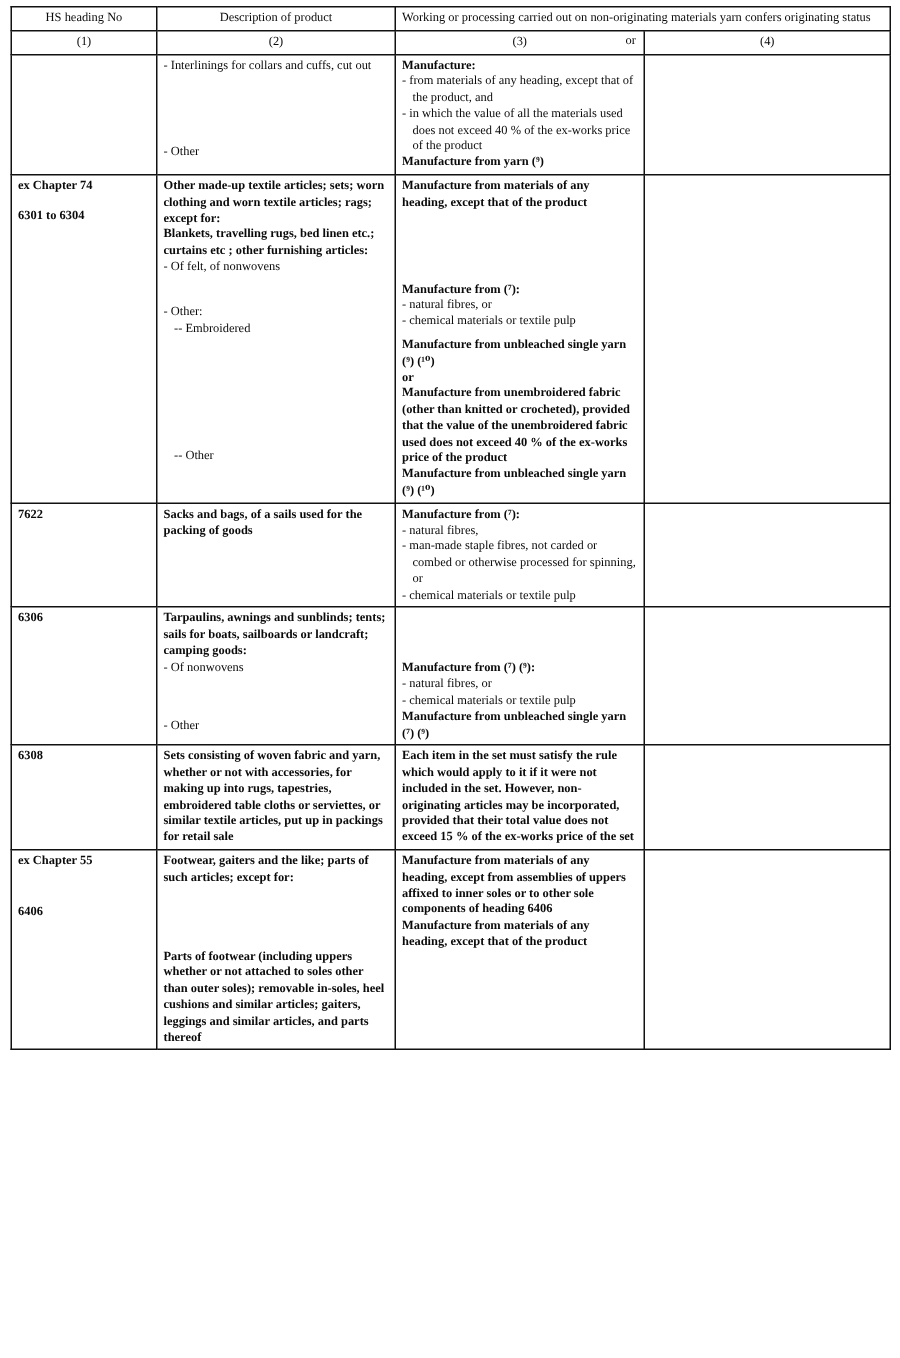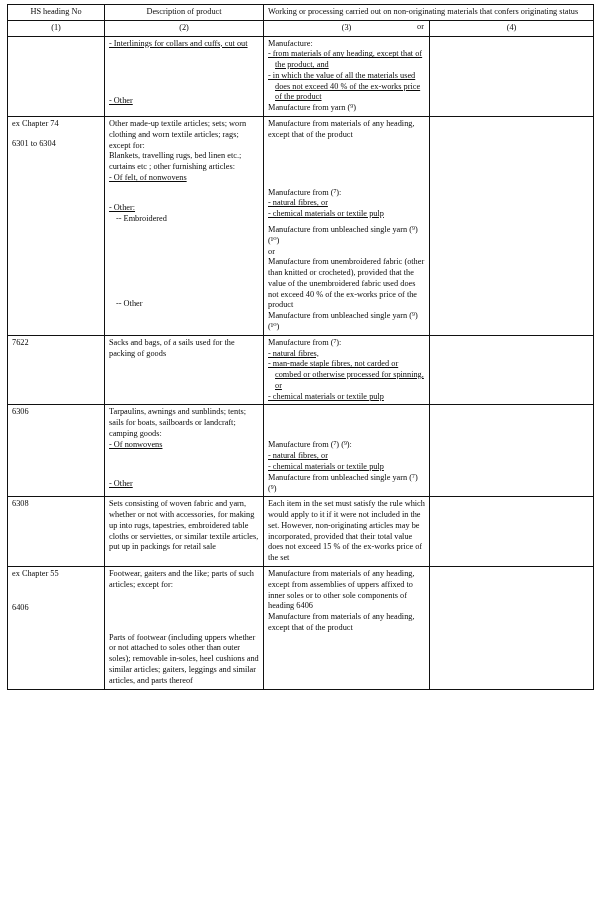--- a/index.html
+++ b/index.html
@@ -64,43 +64,43 @@
     position: absolute;
     right: 5px;
     top: 1px;
   }
 
   
   td.code { white-space: pre-line; }
   td.desc { white-space: pre-line; }
   td.rule { white-space: pre-line; }
   td.alt  { white-space: pre-line; }
-  .ind1 { display: block; padding-left: 7px; text-indent: -7px; text-decoration: underline; }
+  .ind1 { display: block; padding-left: 7px; text-indent: -7px; }
   .ind2 { display: block; padding-left: 14px; text-indent: -7px; }
-  .plain { display: block; }
+  .plain { display: block; font-weight: bold; }
   .spacer { display: block; height: 9px; }
   .spacer-sm { display: block; height: 5px; }
   .spacer-lg { display: block; height: 14px; }
 </style>
 </head>
 <body>
 
 <div class="page">
   <table class="rules">
     <colgroup>
       <col class="c1">
         <col class="c2">
         <col class="c3">
         <col class="c4">
     </colgroup>
     <thead>
       <tr>
         <td>HS heading No</td>
         <td>Description of product</td>
-        <td class="hdr-left" colspan="2">Working or processing carried out on non-originating materials that confers originating status</td>
+        <td class="hdr-left" colspan="2">Working or processing carried out on non-originating materials yarn confers originating status</td>
       </tr>
       <tr class="colnum-row">
         <td>(1)</td>
         <td>(2)</td>
         <td class="colnum-3"><span class="num">(3)</span><span class="orword">or</span></td>
         <td>(4)</td>
       </tr>
     </thead>
     <tbody id="rules-body">
         <tr>

